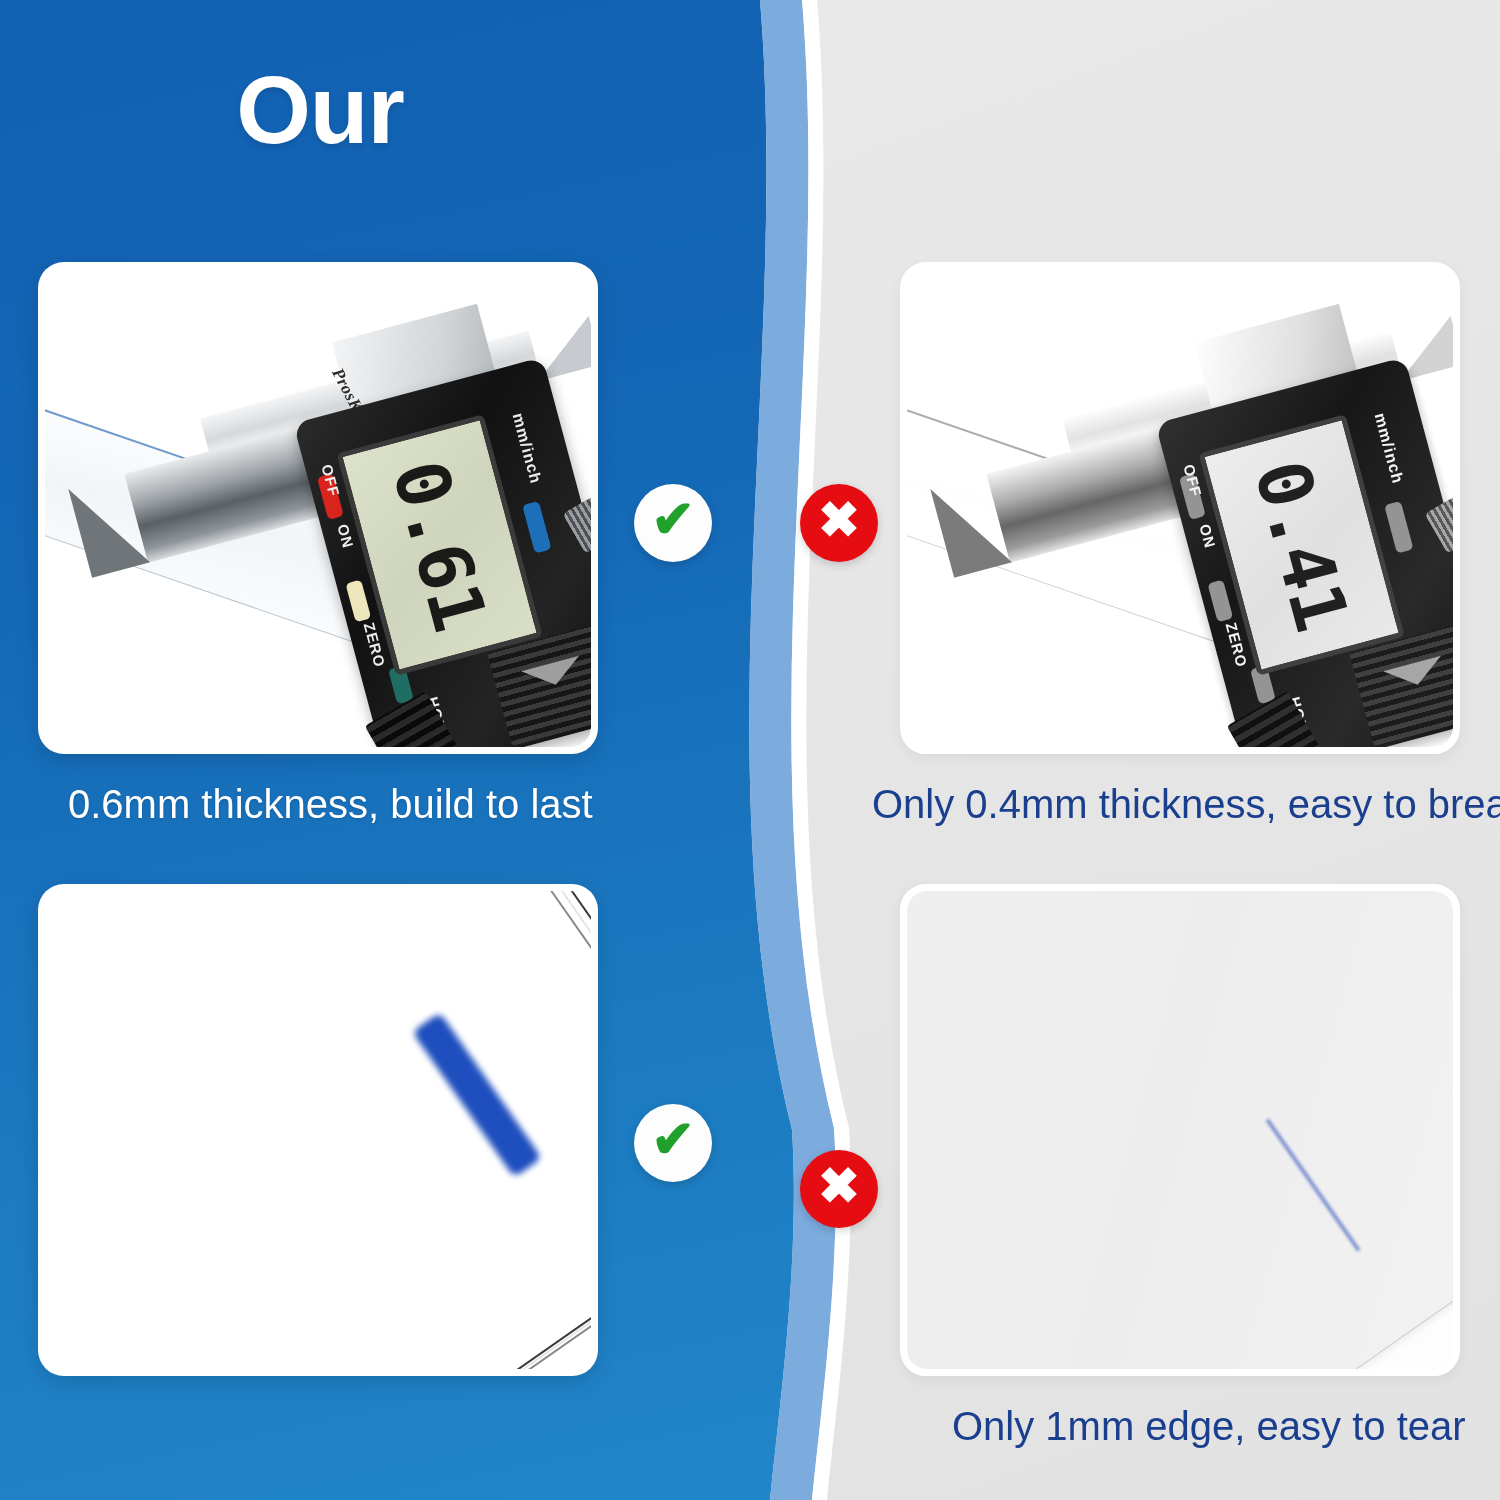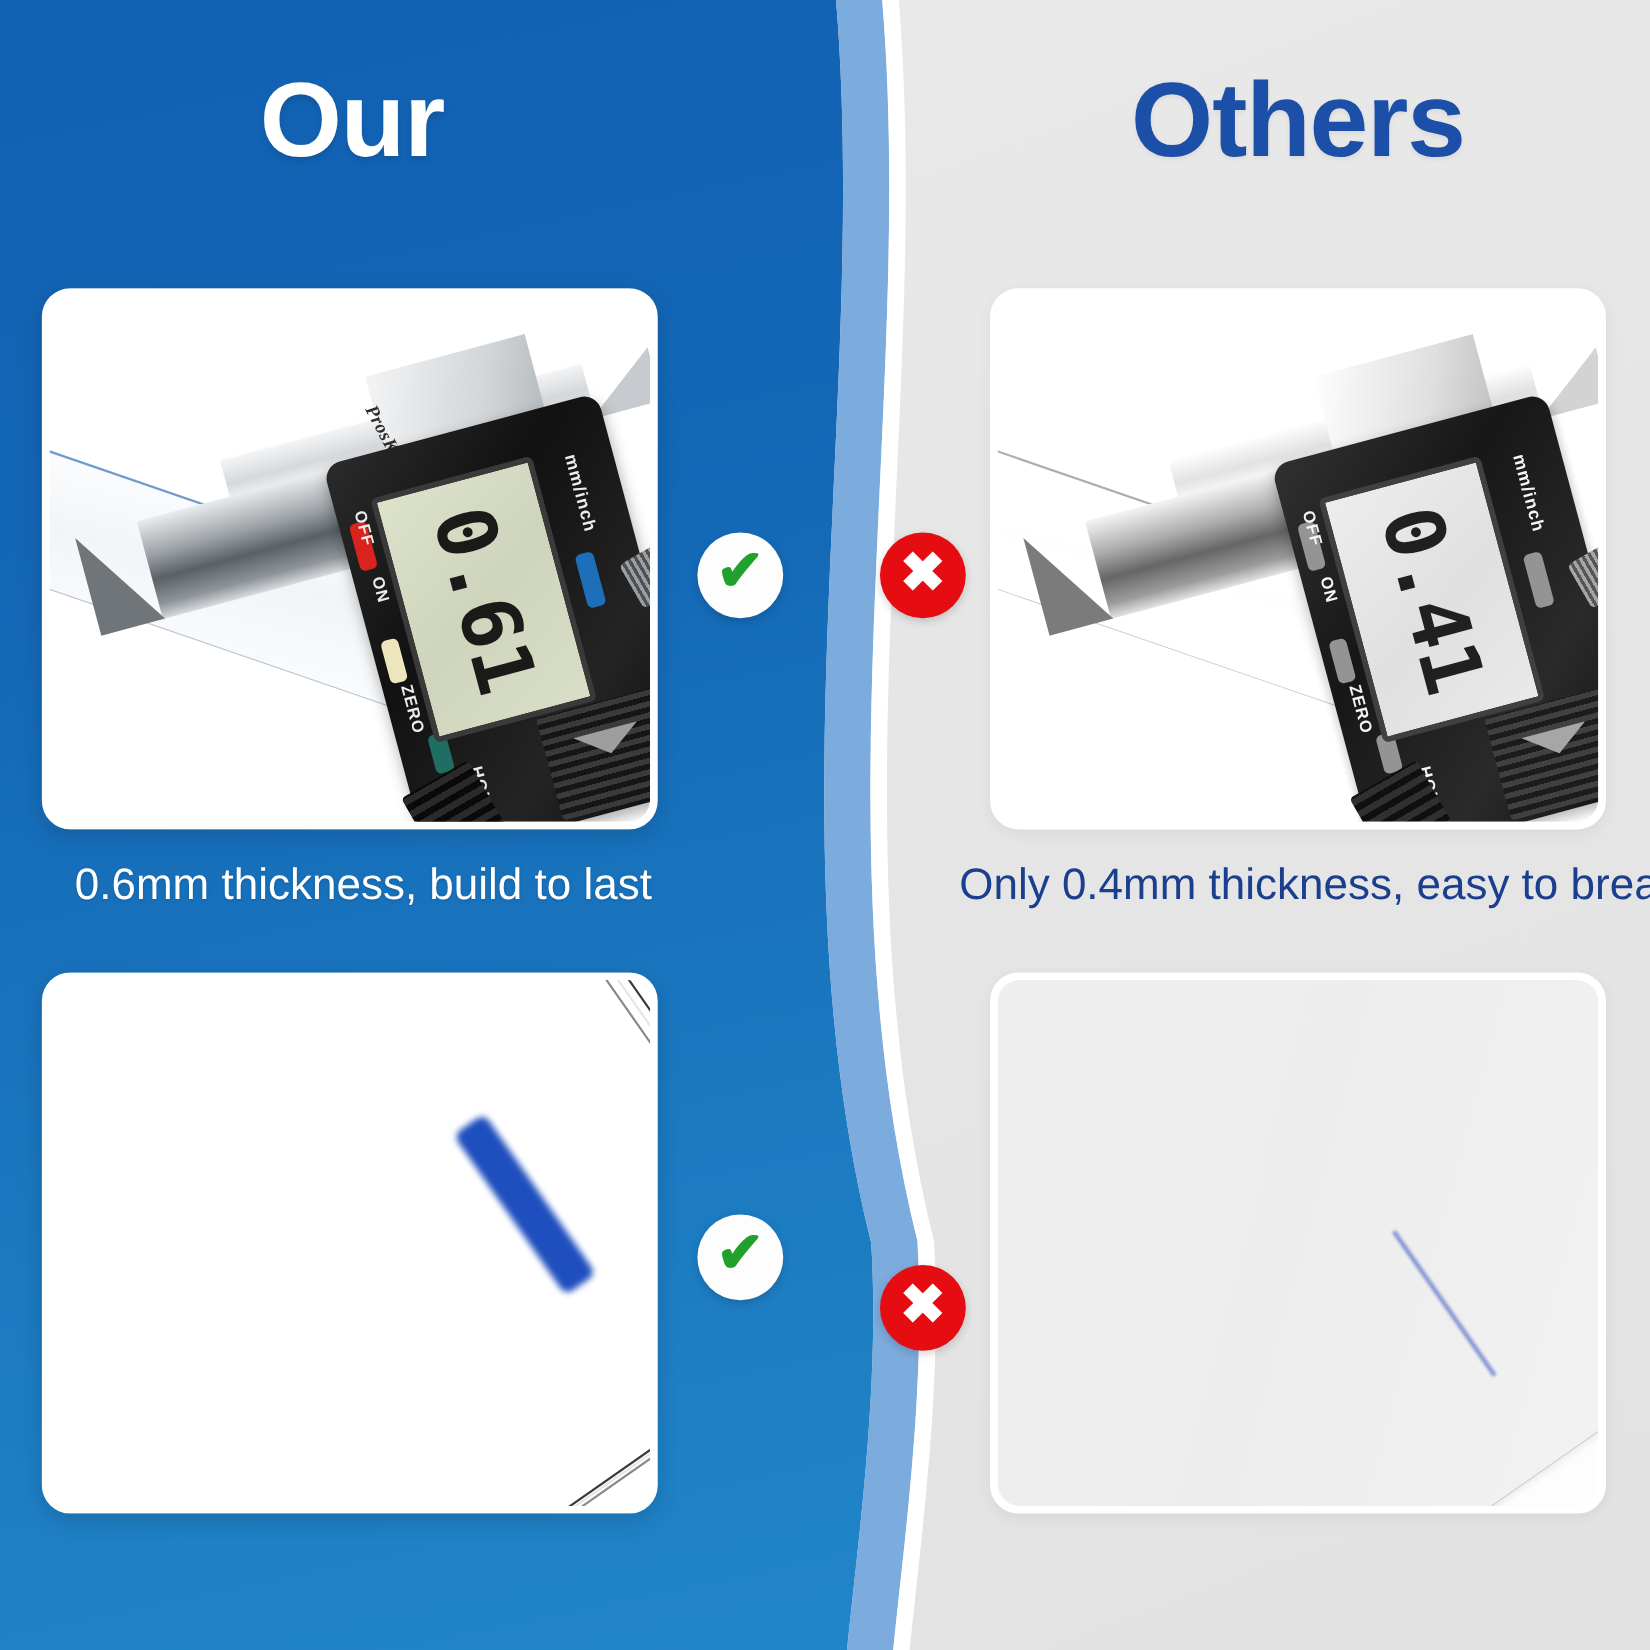--- a/index.html
+++ b/index.html
@@ -272,21 +272,20 @@
 <body>
 
 <div id="stage">
 
   <div class="bg-right"></div>
   <div class="bg-left"></div>
   <div class="bg-left-band"></div>
   <div class="bg-left-white"></div>
 
   <div class="title" id="title-our">Our</div>
-  <div class="title" id="title-others">Others</div>
 
 
   <div class="card card-left" id="card-tl">
     <div class="card-inner">
       <div class="caliper-scene">
         <div class="glass-sheet"></div>
         <div class="jaw-top"></div>
         <div class="jaw-stem"></div>
         <div class="jaw-bot"></div>
         <div class="brand-text">ProsKit</div>
@@ -377,14 +376,15 @@
   </div>
   <div class="badge badge-ok" id="badge-bl">
     <span class="glyph">✔</span>
   </div>
   <div class="badge badge-no" id="badge-br">
     <span class="glyph">✖</span>
   </div>
 
   <div class="caption cap-left" id="cap-tl">0.6mm thickness, build to last</div>
   <div class="caption cap-right" id="cap-tr">Only 0.4mm thickness, easy to break</div>
+  <div class="caption cap-right" id="cap-br">Only 1mm edge, easy to tear</div>
 
 </div>
 
 </body></html>

